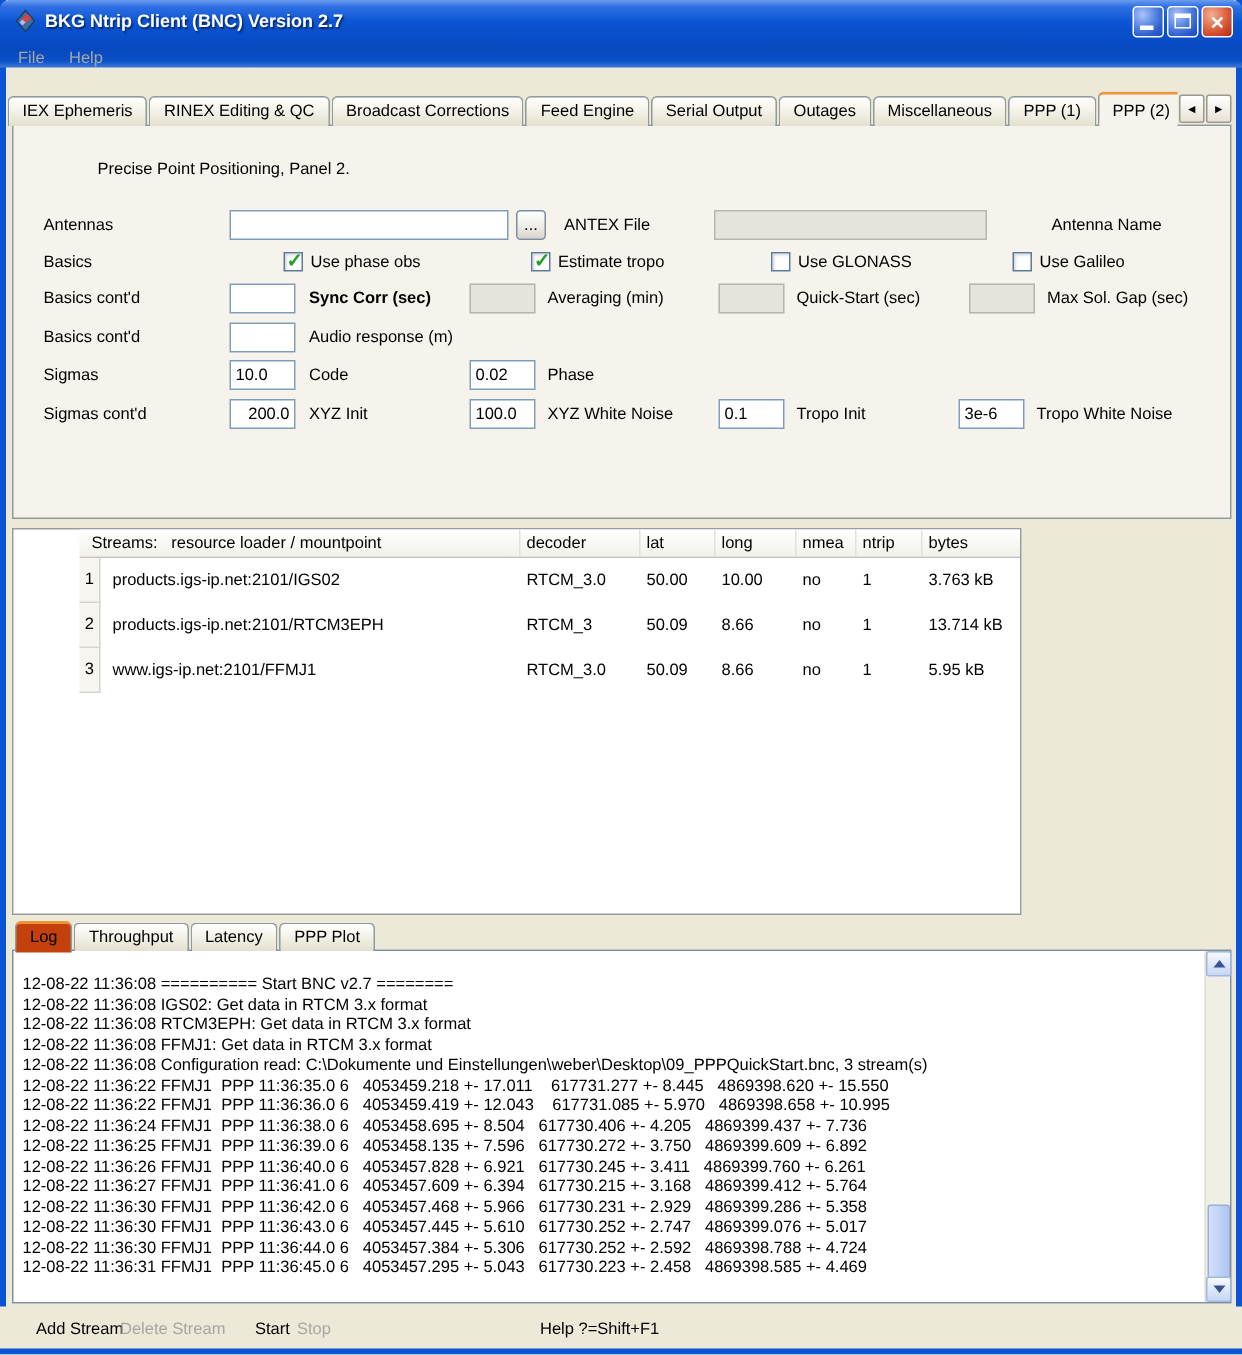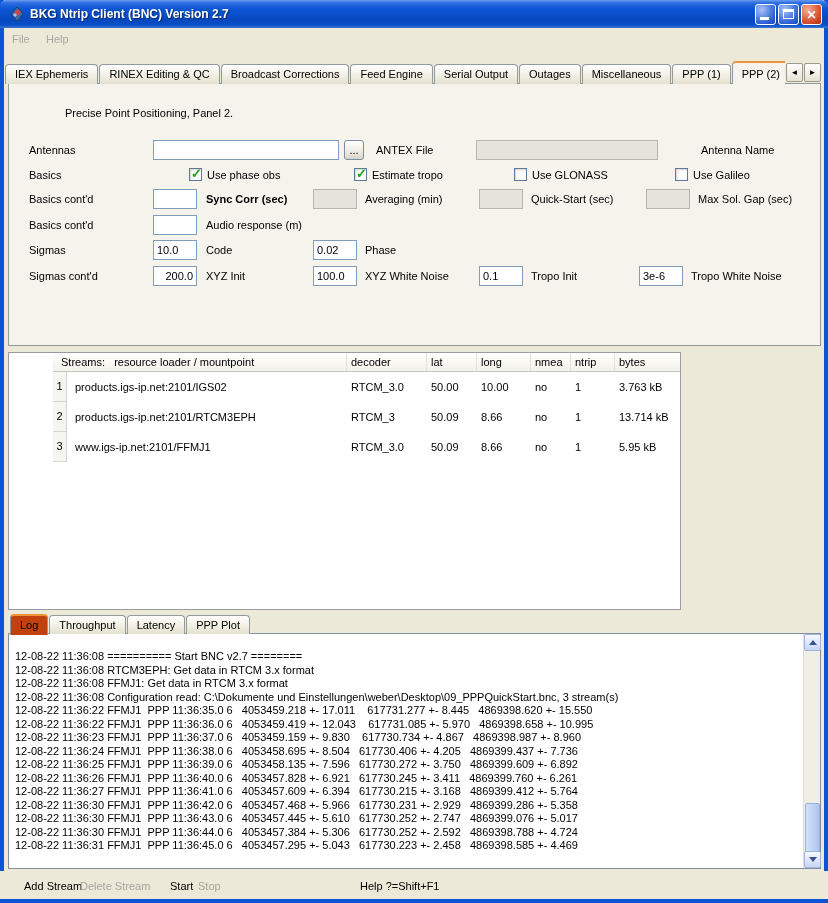--- a/index.html
+++ b/index.html
@@ -9,21 +9,21 @@
     font-family:"Liberation Sans", sans-serif; font-size:11px; color:#000;
     background:#ECE9D8;
   }
   
   .border-strip { position:absolute; background:#0B55D4; }
   .b-left  { left:0; top:28; width:4px; height:871px; }
   .b-right { left:824px; top:28; width:4px; height:871px; }
   .b-bottom{ left:0; top:899px; width:828px; height:4px; }
 
   .titlebar {
-    position:absolute; left:0; top:0; width:828px; height:28px;
+    position:absolute; left:0; top:0; width:828px; height:45px;
     border-radius:6px 6px 0 0;
     background:linear-gradient(180deg,#6A9CEF 0%, #2E6FE2 10%, #0B55D4 32%, #0848BE 72%, #0A50C8 90%, #3E78D8 100%);
     padding-left:23px;
   }
   .app-icon { position:absolute; left:9px; top:6px; width:16px; height:16px; }
   .title-text {
     position:absolute; left:30px; top:7px;
     font-size:12px; font-weight:bold; color:#fff;
     text-shadow:1px 1px 1px #0A2A6A; white-space:nowrap;
   }
@@ -295,26 +295,26 @@
 <div class="bottom-tabs">
   <div class="tab selected">Log</div>
   <div class="tab">Throughput</div>
   <div class="tab">Latency</div>
   <div class="tab">PPP Plot</div>
 </div>
 
 <div class="logframe">
   <div class="logtext">
     <div class="log-line">12-08-22 11:36:08 ========== Start BNC v2.7 ========</div>
+    <div class="log-line">12-08-22 11:36:08 IGS02: Get data in RTCM 3.x format</div>
     <div class="log-line">12-08-22 11:36:08 RTCM3EPH: Get data in RTCM 3.x format</div>
     <div class="log-line">12-08-22 11:36:08 FFMJ1: Get data in RTCM 3.x format</div>
     <div class="log-line">12-08-22 11:36:08 Configuration read: C:\Dokumente und Einstellungen\weber\Desktop\09_PPPQuickStart.bnc, 3 stream(s)</div>
     <div class="log-line">12-08-22 11:36:22 FFMJ1  PPP 11:36:35.0 6   4053459.218 +- 17.011    617731.277 +- 8.445   4869398.620 +- 15.550</div>
     <div class="log-line">12-08-22 11:36:22 FFMJ1  PPP 11:36:36.0 6   4053459.419 +- 12.043    617731.085 +- 5.970   4869398.658 +- 10.995</div>
-    <div class="log-line">12-08-22 11:36:23 FFMJ1  PPP 11:36:37.0 6   4053459.159 +- 9.830    617730.734 +- 4.867   4869398.987 +- 8.960</div>
     <div class="log-line">12-08-22 11:36:24 FFMJ1  PPP 11:36:38.0 6   4053458.695 +- 8.504   617730.406 +- 4.205   4869399.437 +- 7.736</div>
     <div class="log-line">12-08-22 11:36:25 FFMJ1  PPP 11:36:39.0 6   4053458.135 +- 7.596   617730.272 +- 3.750   4869399.609 +- 6.892</div>
     <div class="log-line">12-08-22 11:36:26 FFMJ1  PPP 11:36:40.0 6   4053457.828 +- 6.921   617730.245 +- 3.411   4869399.760 +- 6.261</div>
     <div class="log-line">12-08-22 11:36:27 FFMJ1  PPP 11:36:41.0 6   4053457.609 +- 6.394   617730.215 +- 3.168   4869399.412 +- 5.764</div>
     <div class="log-line">12-08-22 11:36:30 FFMJ1  PPP 11:36:42.0 6   4053457.468 +- 5.966   617730.231 +- 2.929   4869399.286 +- 5.358</div>
     <div class="log-line">12-08-22 11:36:30 FFMJ1  PPP 11:36:43.0 6   4053457.445 +- 5.610   617730.252 +- 2.747   4869399.076 +- 5.017</div>
     <div class="log-line">12-08-22 11:36:30 FFMJ1  PPP 11:36:44.0 6   4053457.384 +- 5.306   617730.252 +- 2.592   4869398.788 +- 4.724</div>
     <div class="log-line">12-08-22 11:36:31 FFMJ1  PPP 11:36:45.0 6   4053457.295 +- 5.043   617730.223 +- 2.458   4869398.585 +- 4.469</div>
   </div>
   <div class="vscroll">

